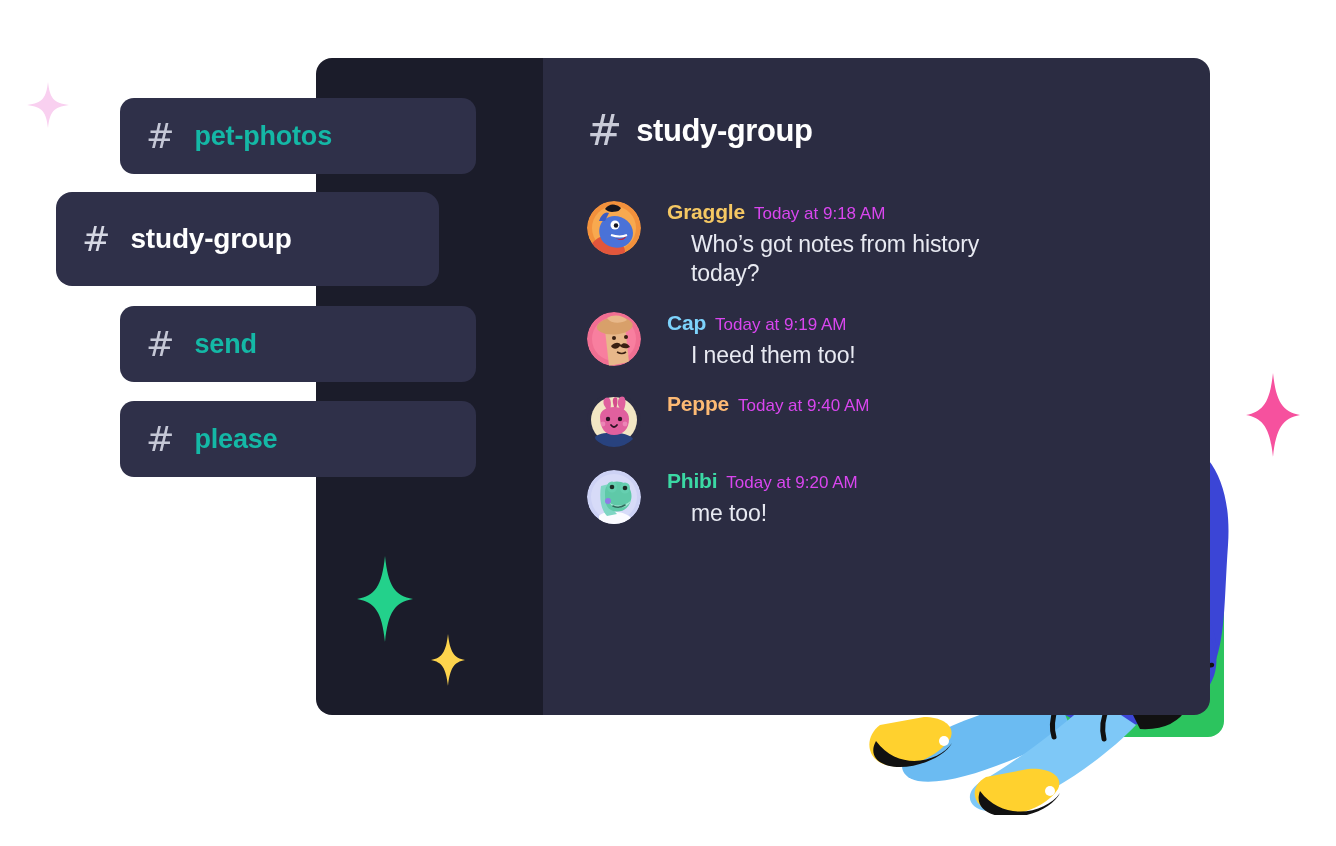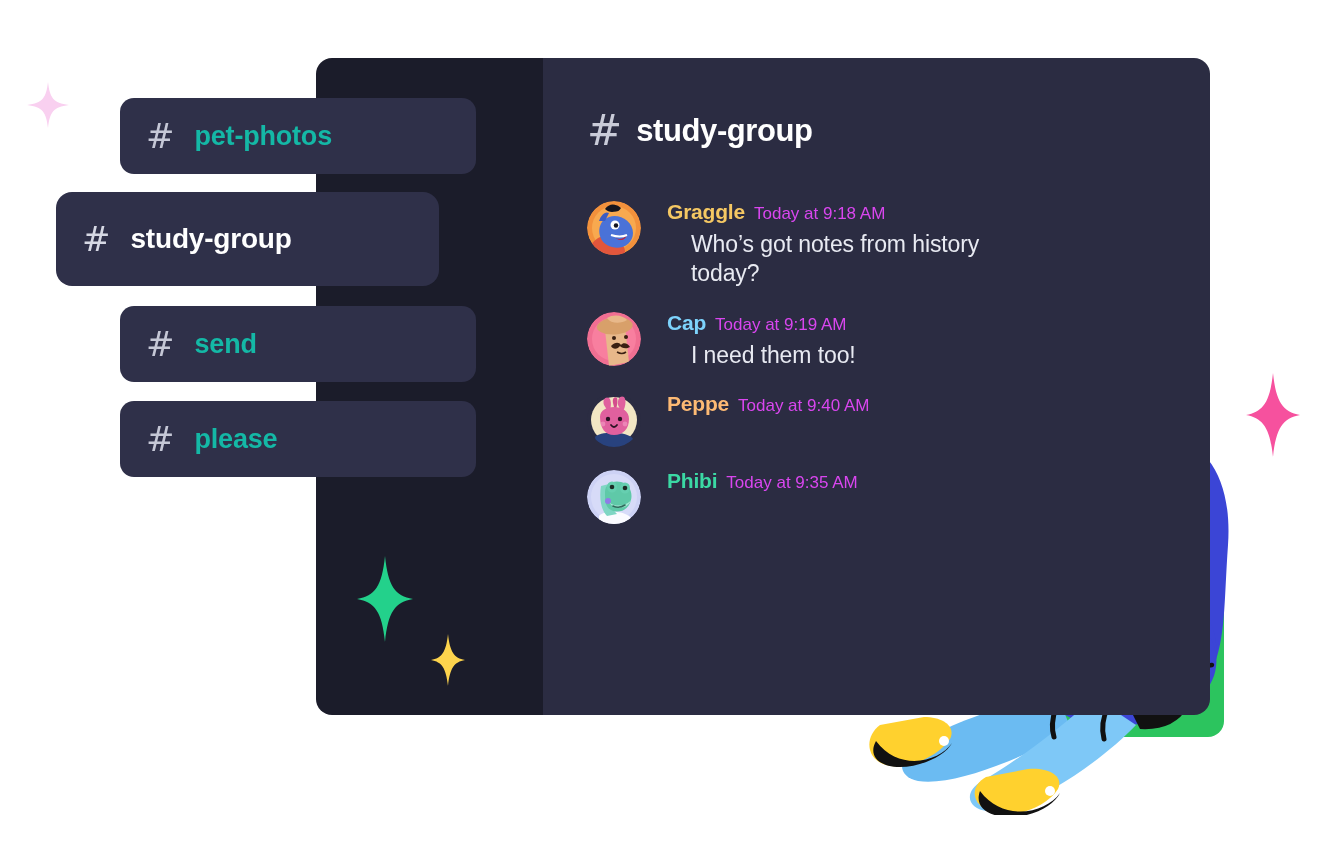--- a/index.html
+++ b/index.html
@@ -317,22 +317,23 @@
               <circle cx="25" cy="17" r="2.3" fill="#1d2b26"></circle>
               <circle cx="38" cy="18" r="2.3" fill="#1d2b26"></circle>
               <path d="M22 32 C 28 38, 40 36, 44 30 C 42 38, 28 42, 22 32 Z" fill="#a8e8d6"></path>
               <circle cx="21" cy="31" r="3" fill="#8f7de8"></circle>
               <path d="M26 36 q6 3 12 -1" stroke="#2f6b5c" stroke-width="1.6" fill="none" stroke-linecap="round"></path>
             </svg>
           </div>
           <div class="msg-body">
             <div class="msg-meta">
               <span class="msg-author" style="color:#3bd9a4">Phibi</span>
-              <span class="msg-time">Today at 9:35 AM</span>
+              <span class="msg-time">Today at 9:20 AM</span>
             </div>
+            <div class="msg-text">me too!</div>
           </div>
         </div>
 
       </div>
     </div>
   </div>
 
   <div class="channel-pill" id="pill-0">
     <span class="ph">#</span>
     <span class="lbl">pet-photos</span>

